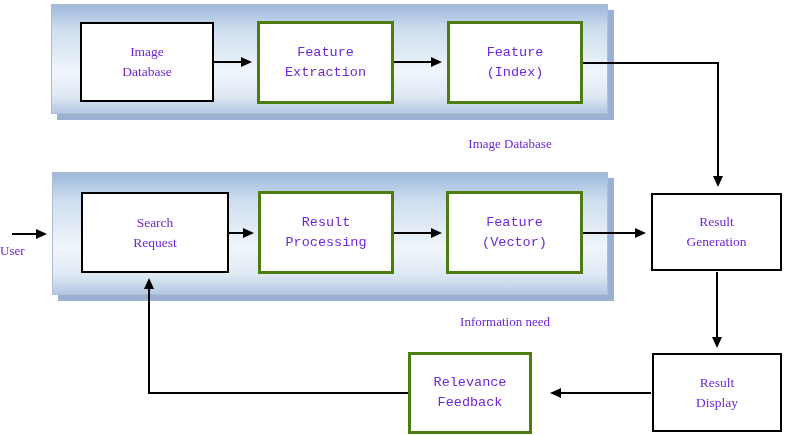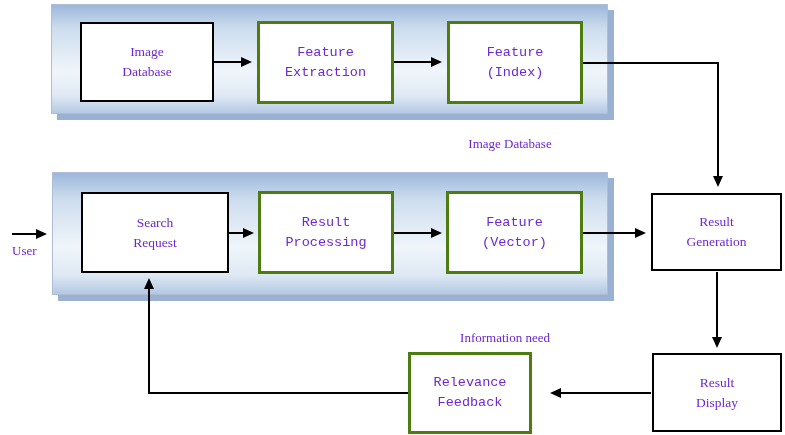--- a/index.html
+++ b/index.html
@@ -101,16 +101,16 @@
   <div class="box thin" style="left:652px;top:353px;width:130px;height:79px;">
     <span>Result
 Display</span>
   </div>
   <div class="box thick" style="left:408px;top:352px;width:124px;height:82px;">
     <span>Relevance
 Feedback</span>
   </div>
 
   <div class="caption" style="left:440px;top:136px;width:140px;">Image Database</div>
-  <div class="caption" style="left:435px;top:314px;width:140px;margin-top:16px;">Information need</div>
-  <div class="caption" style="left:0px;top:243px;width:34px;text-align:left;padding-left:12px;">User</div>
+  <div class="caption" style="left:435px;top:314px;width:140px;">Information need</div>
+  <div class="caption" style="left:0px;top:243px;width:34px;text-align:left;">User</div>
 
 </div>
 
 </body></html>

